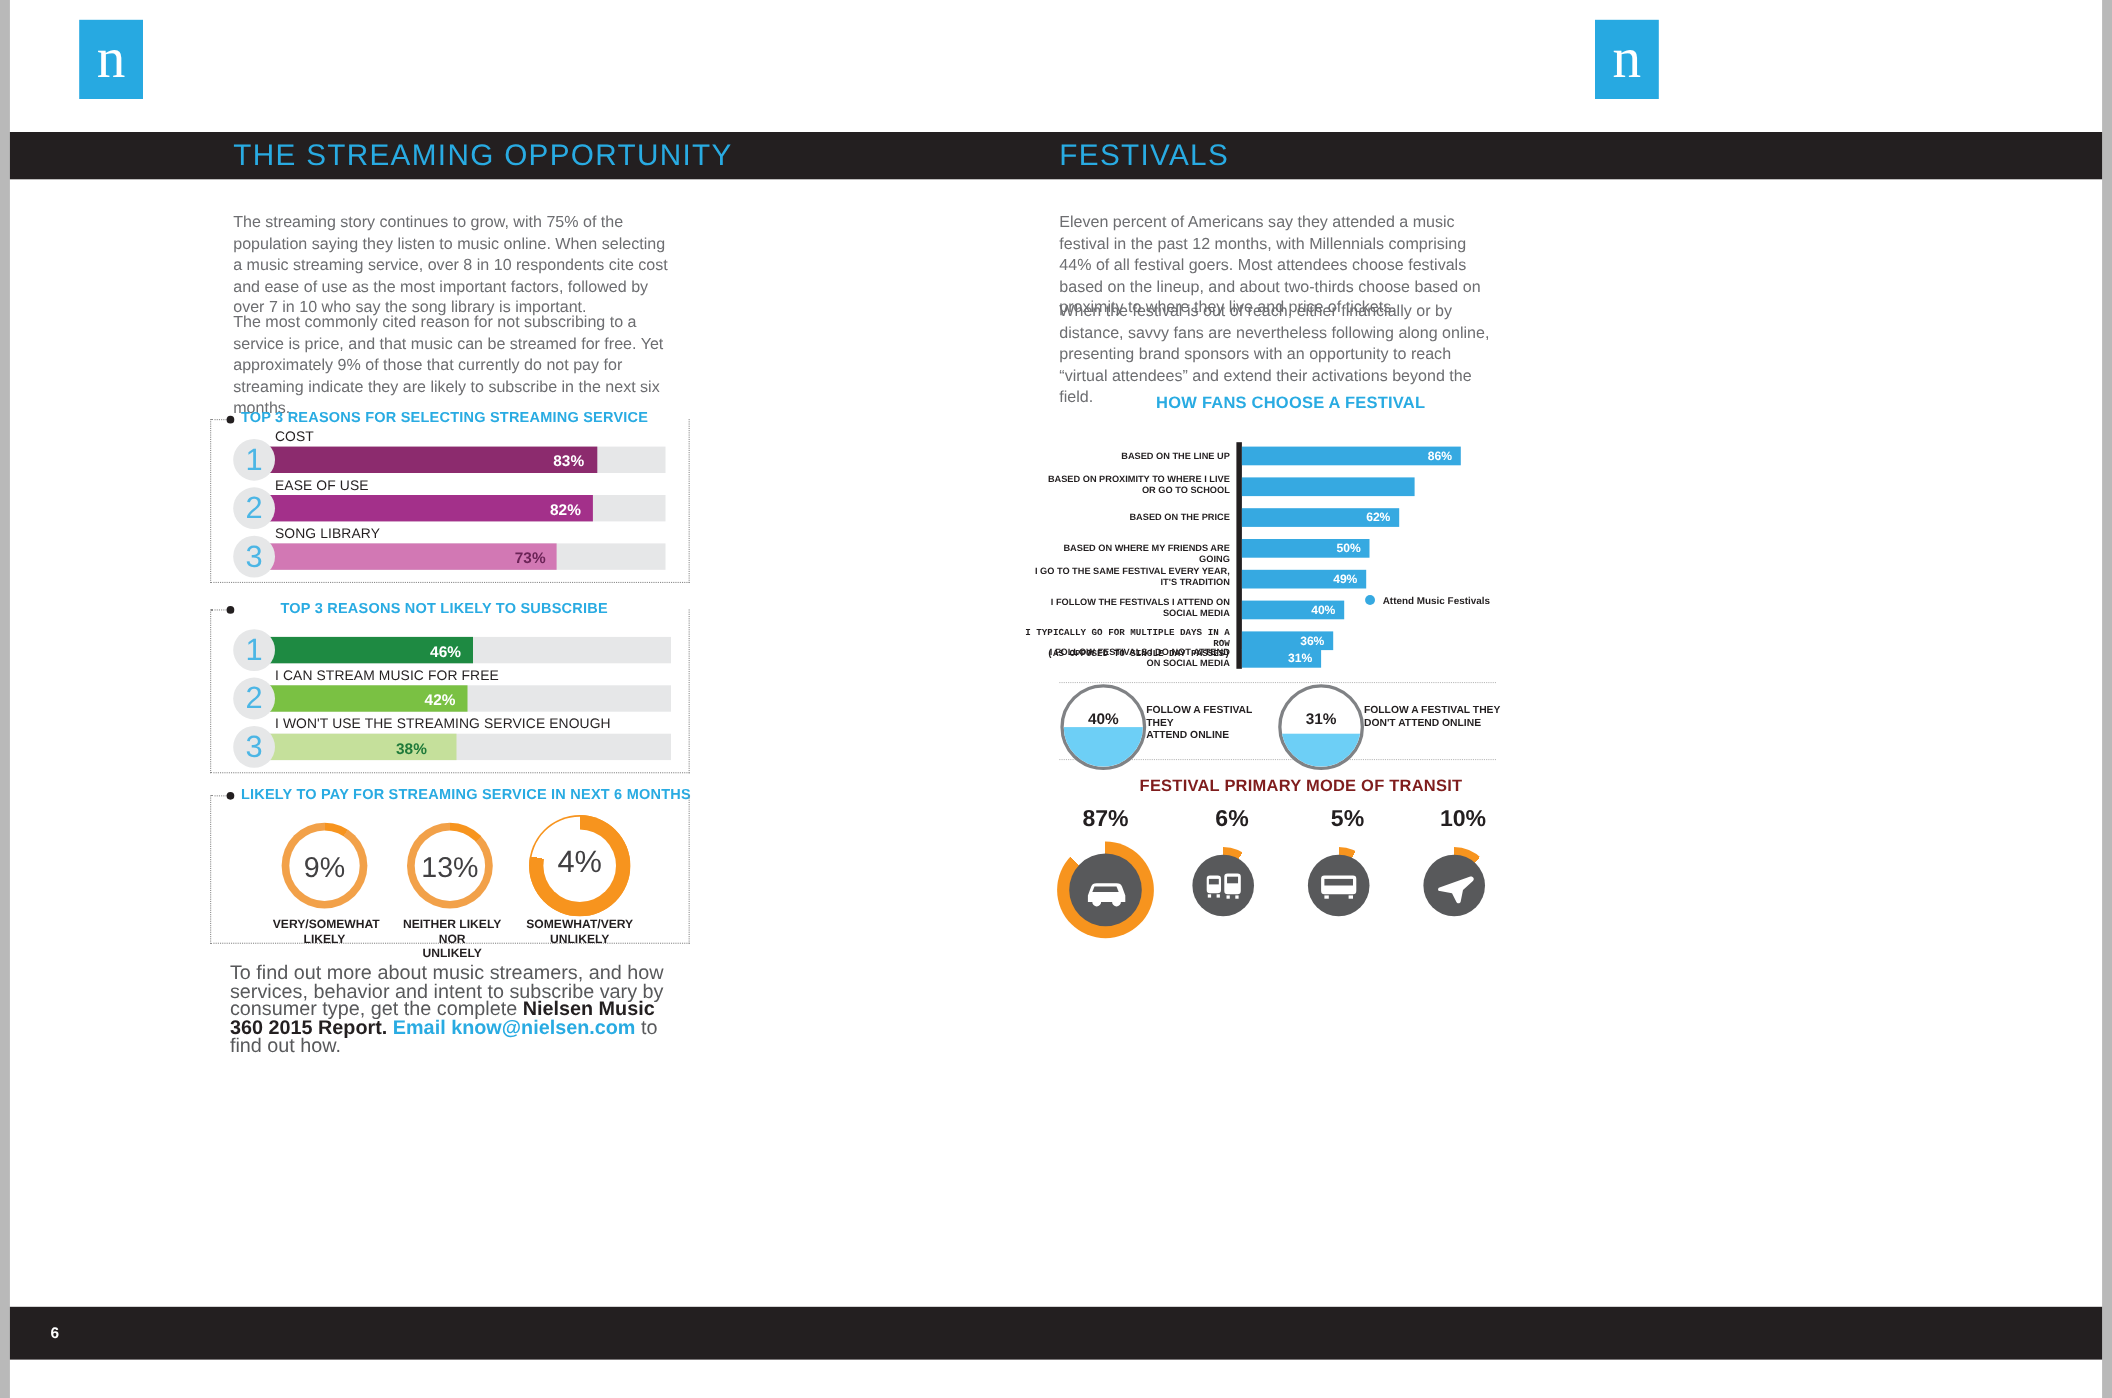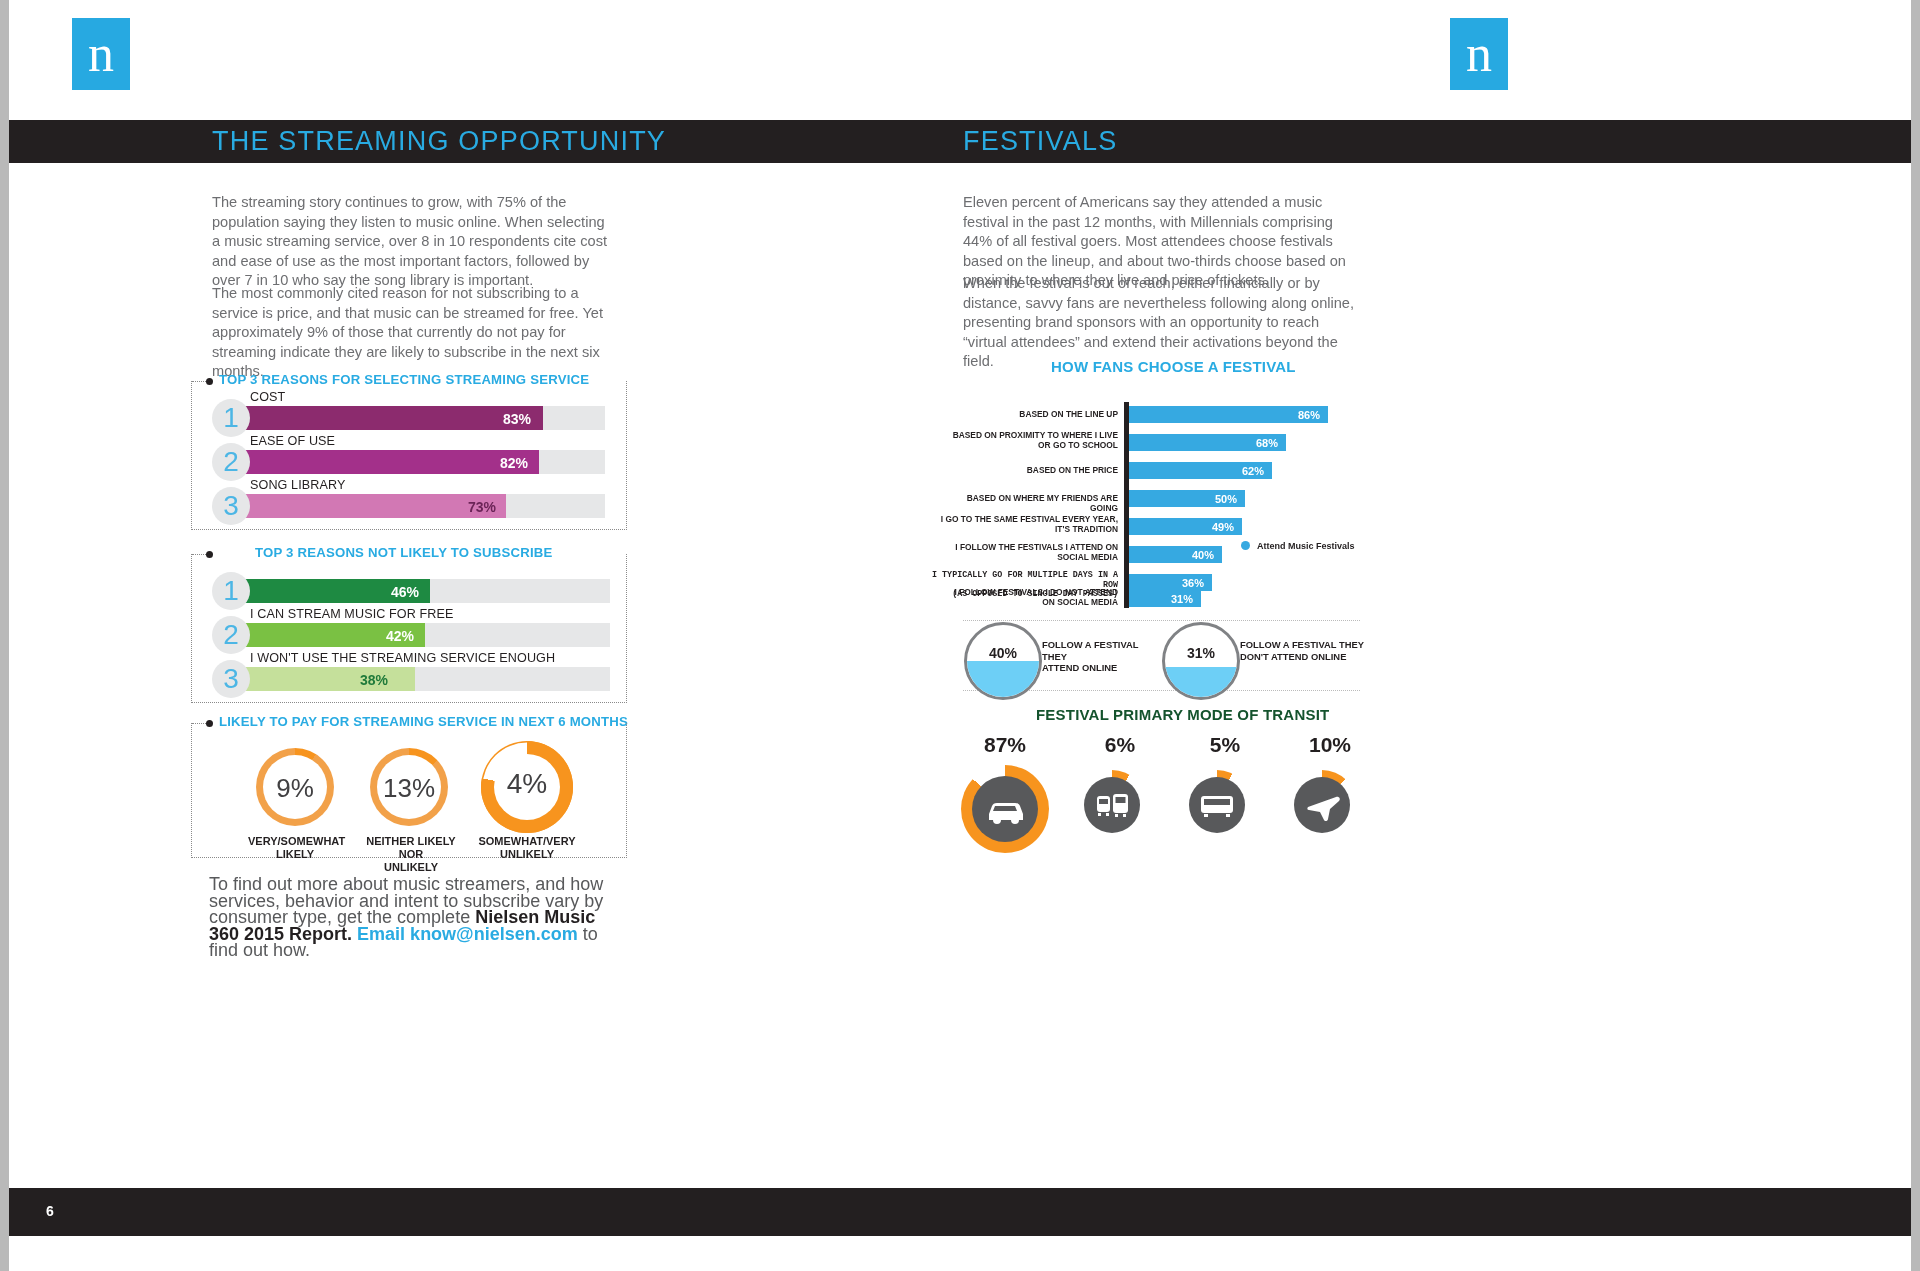--- a/index.html
+++ b/index.html
@@ -45,21 +45,21 @@
   .rval.green{color:#1f7a3a;}
 
   
   .donut{position:absolute;border-radius:50%;}
   .donut .hole{position:absolute;border-radius:50%;background:#fff;}
   .donut .pct{position:absolute;width:100%;text-align:center;color:#414042;font-weight:300;}
   .dcap{position:absolute;text-align:center;font-size:11px;line-height:13px;color:#231f20;font-weight:bold;}
 
   
   .hdr-c{position:absolute;font-size:15px;font-weight:bold;color:#29abe2;letter-spacing:.2px;}
-  .hdr-o{position:absolute;font-size:15px;font-weight:bold;color:#14532d;letter-spacing:.2px;}
+  .hdr-o{position:absolute;font-size:15px;font-weight:bold;color:#7f1d1d;letter-spacing:.2px;}
   .axis{position:absolute;width:5px;background:#231f20;}
   .fbar{position:absolute;height:17px;background:#36a9e1;}
   .flabel{position:absolute;font-size:8.4px;line-height:9.6px;color:#231f20;font-weight:bold;text-align:right;}
   .fval{position:absolute;font-size:11px;font-weight:bold;color:#fff;text-align:right;}
   .legend-dot{position:absolute;width:9px;height:9px;border-radius:50%;background:#36a9e1;}
   .legend-txt{position:absolute;font-size:9px;font-weight:bold;color:#231f20;}
 
   
   .gauge{position:absolute;width:72px;height:72px;border-radius:50%;border:3px solid #808285;
          overflow:hidden;background:#fff;}
@@ -192,21 +192,21 @@
   <div class="hdr-c" style="left:1051px;top:358px;">HOW FANS CHOOSE A FESTIVAL</div>
 
   <div class="axis" style="left:1124px;top:402px;height:206px;"></div>
 
   <div class="flabel" style="left:940px;top:410px;width:178px;">BASED ON THE LINE UP</div>
   <div class="fbar" style="left:1129px;top:406px;width:199px;"></div>
   <div class="fval" style="left:1258px;top:409px;width:62px;">86%</div>
 
   <div class="flabel" style="left:940px;top:431px;width:178px;">BASED ON PROXIMITY TO WHERE I LIVE<br>OR GO TO SCHOOL</div>
   <div class="fbar" style="left:1129px;top:434px;width:157px;"></div>
-  <div class="fval" style="left:1216px;top:437px;width:62px;">68%</div>
+  <div class="fval" style="left:1216px;top:424px;width:62px;">68%</div>
 
   <div class="flabel" style="left:940px;top:466px;width:178px;">BASED ON THE PRICE</div>
   <div class="fbar" style="left:1129px;top:462px;width:143px;"></div>
   <div class="fval" style="left:1202px;top:465px;width:62px;">62%</div>
 
   <div class="flabel" style="left:940px;top:494px;width:178px;">BASED ON WHERE MY FRIENDS ARE GOING</div>
   <div class="fbar" style="left:1129px;top:490px;width:116px;"></div>
   <div class="fval" style="left:1175px;top:493px;width:62px;">50%</div>
 
   <div class="flabel" style="left:940px;top:515px;width:178px;">I GO TO THE SAME FESTIVAL EVERY YEAR,<br>IT'S TRADITION</div>

